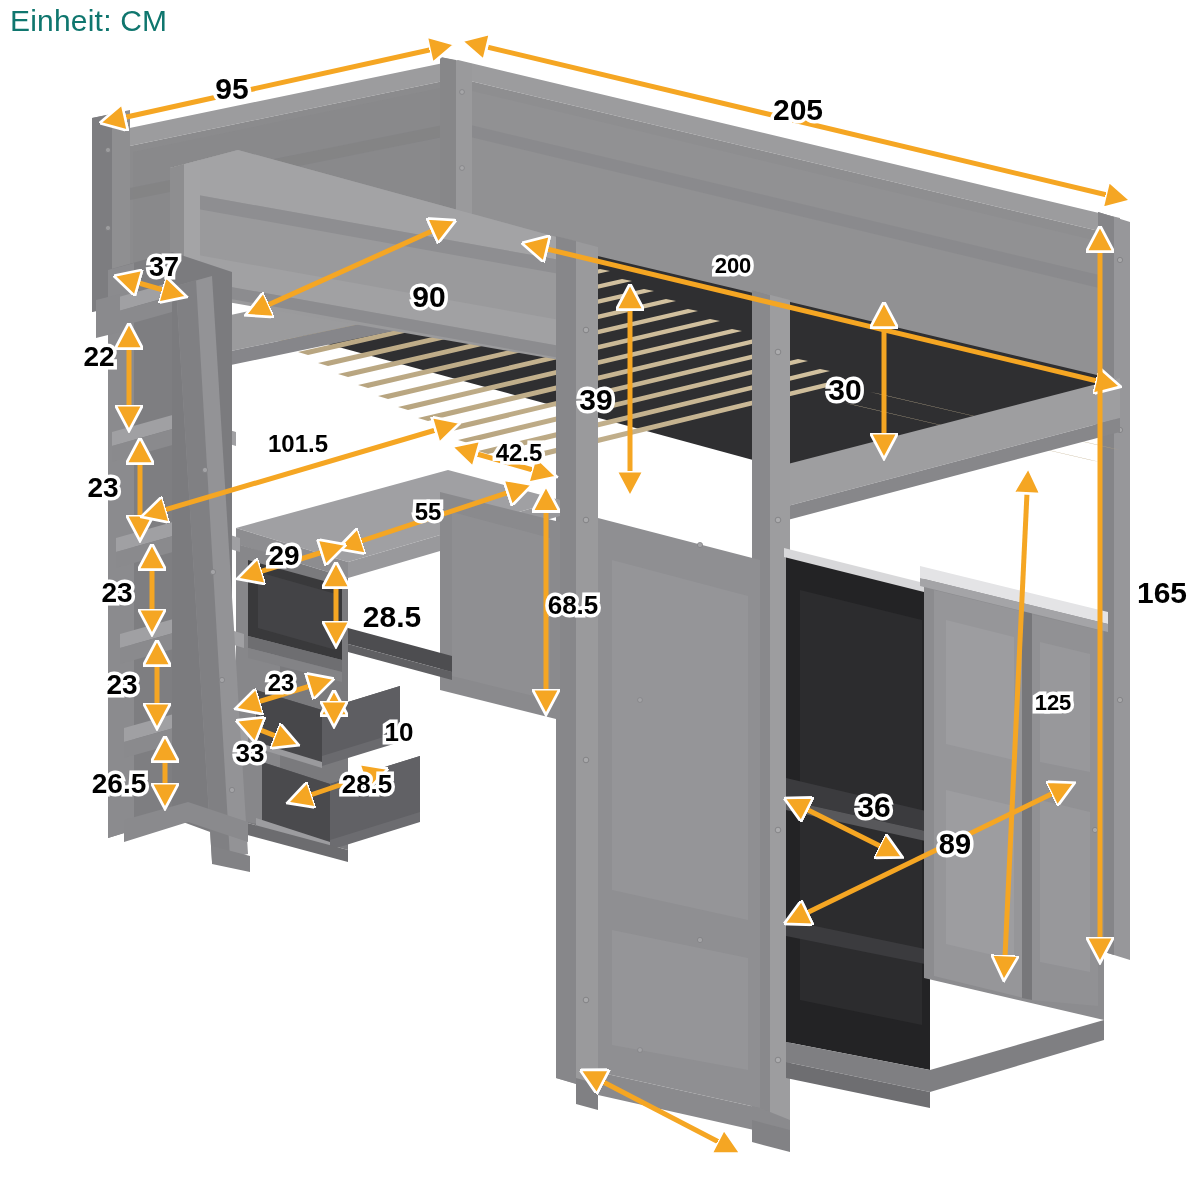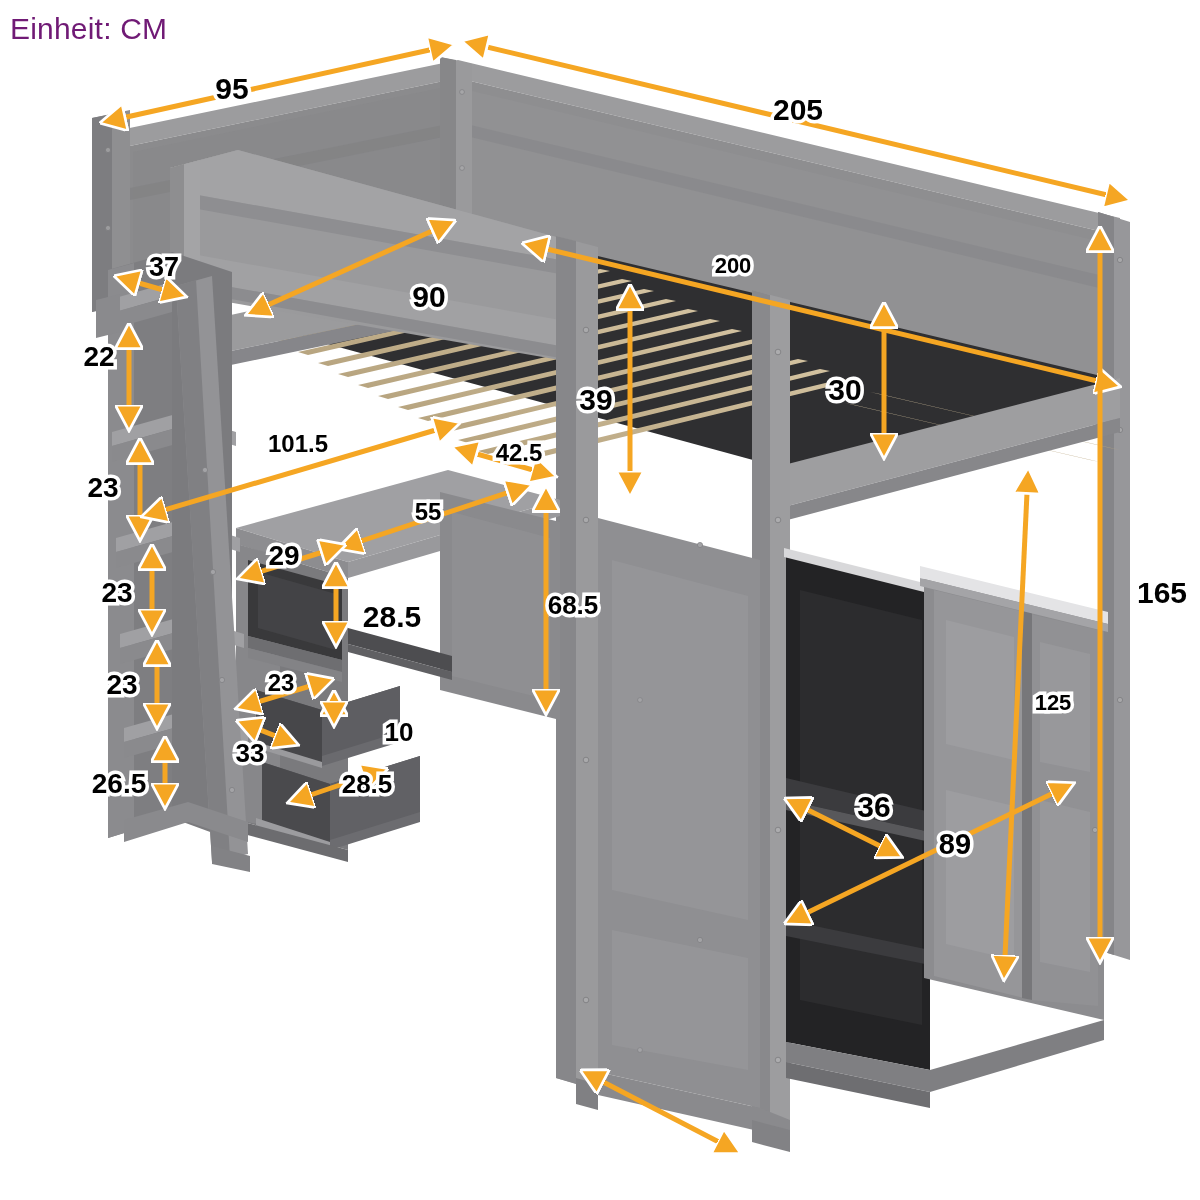--- a/index.html
+++ b/index.html
@@ -26,24 +26,23 @@
     width: 1200px;
     height: 1200px;
     display: block;
   }
   .unit-label {
     position: absolute;
     left: 10px;
     top: 4px;
     font-size: 30px;
     font-weight: 400;
-    color: #701a75;
+    color: #0f766e;
     letter-spacing: 0.2px;
     font-family: "Liberation Sans", sans-serif;
-    margin-top: 8px;
   }
   
   .dimwrap {
     position: absolute;
     transform: translate(-50%, -50%);
     font-family: "Liberation Sans", sans-serif;
     font-weight: 700;
     color: #000;
     white-space: nowrap;
     line-height: 1;

